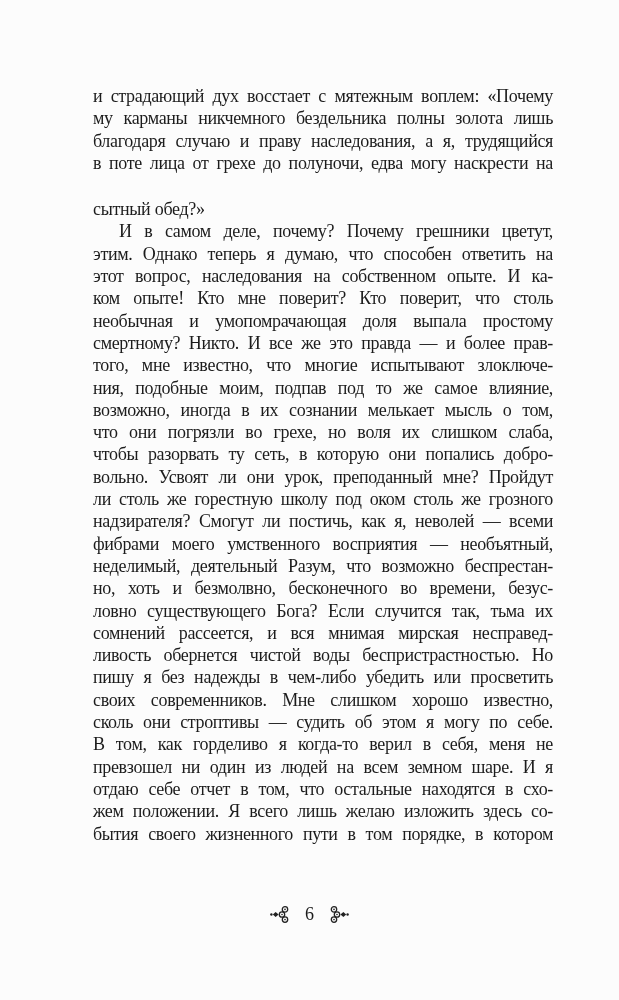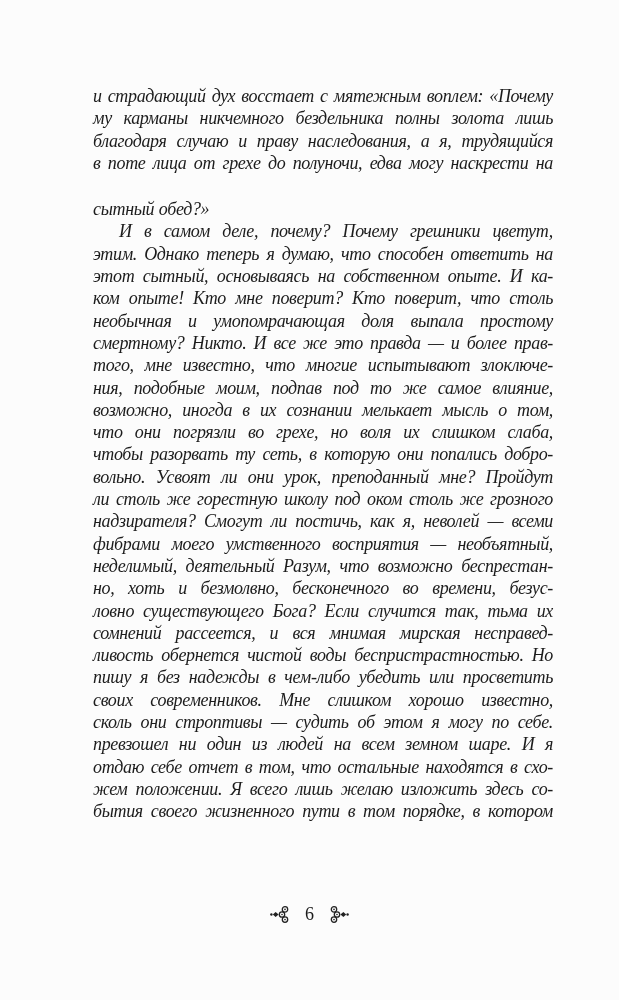--- a/index.html
+++ b/index.html
@@ -27,21 +27,20 @@
     word-spacing:0.5px;
   }
   .paragraph{margin:0;padding:0;}
   .line{
     height:22.3px;
     line-height:22.3px;
     text-align:justify;
     text-align-last:justify;
     white-space:normal;
     overflow:visible;
-    font-style:italic;
   }
   .line.indent{text-indent:26px;}
   .line.no-justify{text-align-last:left;margin-top:24px;}
   .footer{
     position:absolute;
     left:0;right:0;top:903px;
     display:flex;
     justify-content:center;
     align-items:center;
     gap:13px;
@@ -63,41 +62,42 @@
       <div class="paragraph">
         <div class="line">и страдающий дух восстает с мятежным воплем: «Почему</div>
         <div class="line">му карманы никчемного бездельника полны золота лишь</div>
         <div class="line">благодаря случаю и праву наследования, а я, трудящийся</div>
         <div class="line">в поте лица от грехе до полуночи, едва могу наскрести на</div>
         <div class="line no-justify">сытный обед?»</div>
       </div>
       <div class="paragraph">
         <div class="line indent">И в самом деле, почему? Почему грешники цветут,</div>
         <div class="line">этим. Однако теперь я думаю, что способен ответить на</div>
-        <div class="line">этот сытный, основываясь на собственном опыте. И ка-</div>
+        <div class="line">этот вопрос, наследования на собственном опыте. И ка-</div>
         <div class="line">ком опыте! Кто мне поверит? Кто поверит, что столь</div>
         <div class="line">необычная и умопомрачающая доля выпала простому</div>
         <div class="line">смертному? Никто. И все же это правда — и более прав-</div>
         <div class="line">того, мне известно, что многие испытывают злоключе-</div>
         <div class="line">ния, подобные моим, подпав под то же самое влияние,</div>
         <div class="line">возможно, иногда в их сознании мелькает мысль о том,</div>
         <div class="line">что они погрязли во грехе, но воля их слишком слаба,</div>
         <div class="line">чтобы разорвать ту сеть, в которую они попались добро-</div>
         <div class="line">вольно. Усвоят ли они урок, преподанный мне? Пройдут</div>
         <div class="line">ли столь же горестную школу под оком столь же грозного</div>
         <div class="line">надзирателя? Смогут ли постичь, как я, неволей — всеми</div>
         <div class="line">фибрами моего умственного восприятия — необъятный,</div>
         <div class="line">неделимый, деятельный Разум, что возможно беспрестан-</div>
         <div class="line">но, хоть и безмолвно, бесконечного во времени, безус-</div>
         <div class="line">ловно существующего Бога? Если случится так, тьма их</div>
         <div class="line">сомнений рассеется, и вся мнимая мирская несправед-</div>
         <div class="line">ливость обернется чистой воды беспристрастностью. Но</div>
         <div class="line">пишу я без надежды в чем-либо убедить или просветить</div>
         <div class="line">своих современников. Мне слишком хорошо известно,</div>
         <div class="line">сколь они строптивы — судить об этом я могу по себе.</div>
+        <div class="line">В том, как горделиво я когда-то верил в себя, меня не</div>
         <div class="line">превзошел ни один из людей на всем земном шаре. И я</div>
         <div class="line">отдаю себе отчет в том, что остальные находятся в схо-</div>
         <div class="line">жем положении. Я всего лишь желаю изложить здесь со-</div>
         <div class="line">бытия своего жизненного пути в том порядке, в котором</div>
       </div>
     </div>
 
   <div class="footer">
     <span>
       <svg class="fleuron" width="22" height="19" viewBox="0 0 22 19">

